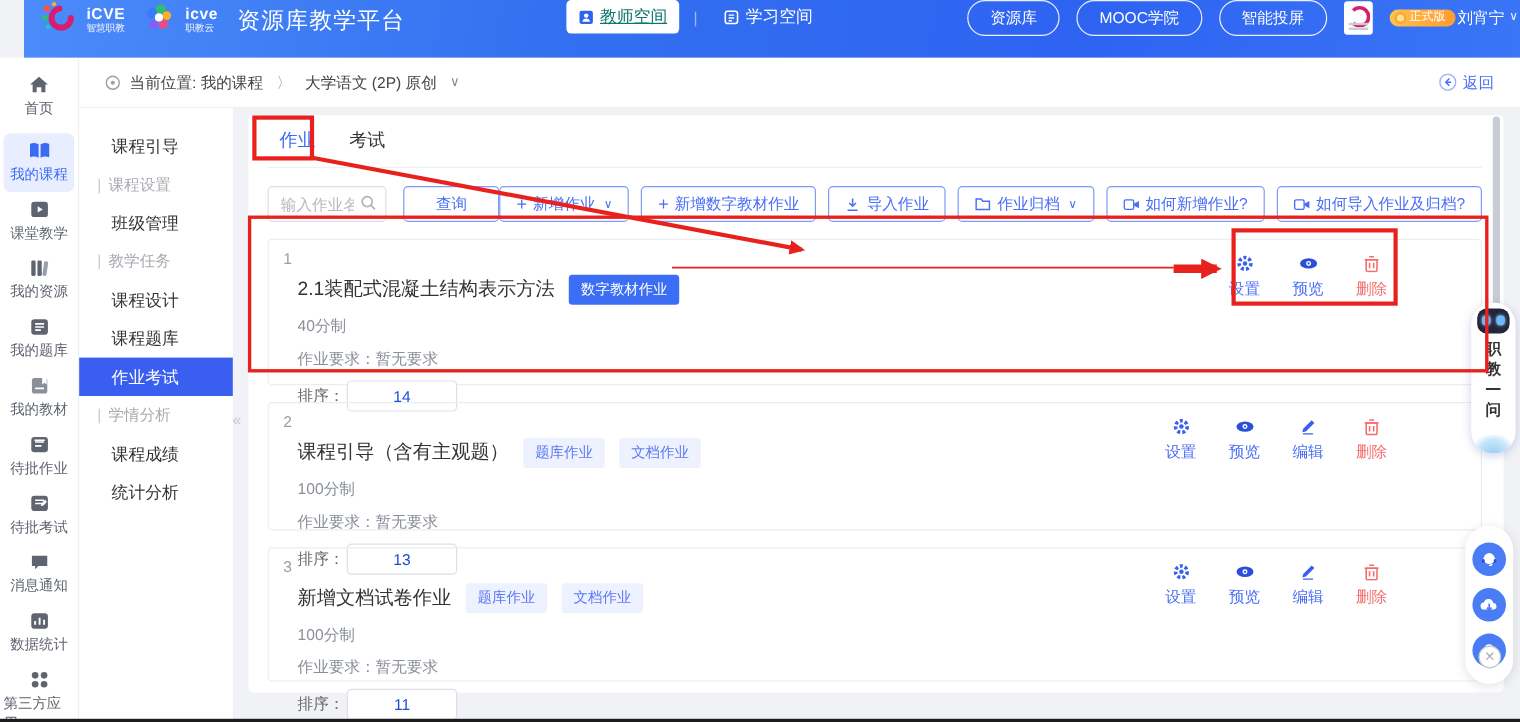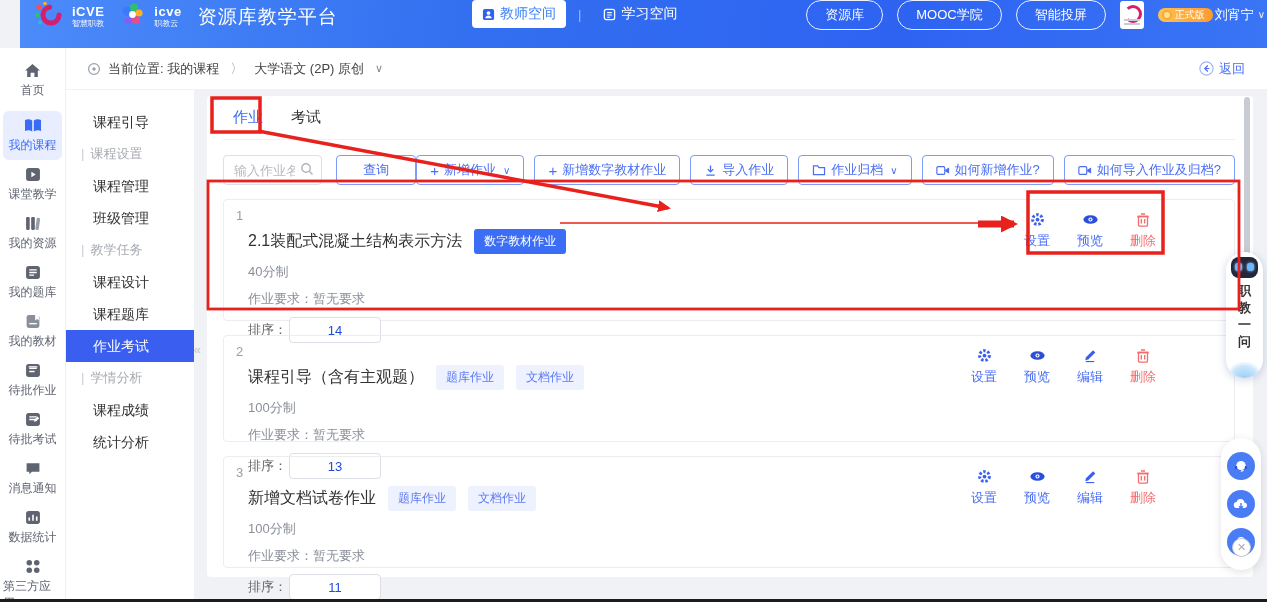--- a/index.html
+++ b/index.html
@@ -11,21 +11,21 @@
   .header { position:absolute; top:0; left:0; width:1261px; height:48px;
     background:linear-gradient(100deg,#4c8bfa 0%,#3370f0 35%,#2e63f2 70%,#3a76f6 100%);
     display:flex; align-items:flex-start; color:#fff; z-index:10;margin-left:20px; }
   .brand { display:flex; align-items:center; gap:8px; padding-left:14px; }
   .logo-txt { display:flex; flex-direction:column; line-height:1; }
   .logo-txt .t { font-weight:bold; font-size:13px; letter-spacing:.5px; }
   .logo-txt .b { font-size:8px; margin-top:2px; opacity:.95; }
   .app-title { font-size:19px; margin-left:8px; letter-spacing:1px; }
   .hnav { position:absolute; left:452px; display:flex; align-items:center; gap:12px; }
   .hnav-item { display:flex; align-items:center; gap:5px; font-size:14px; padding:5px 10px; border-radius:4px; cursor:pointer; }
-  .hnav-item.active { background:#fff; color:#3b82f6; }
+  .hnav-item.active { background:#fff; color:#0f766e;text-decoration:underline; }
   .hnav-div { opacity:.5; }
   .hright { margin-left:auto; display:flex; align-items:center; gap:14px; padding-right:16px; }
   .pill { border:1px solid rgba(255,255,255,.9); border-radius:15px; padding:5px 18px;
           font-size:13px; color:#fff; background:transparent; cursor:pointer; }
   .doc-ic { width:24px; height:28px; background:#fff; border-radius:3px; position:relative; }
   .doc-ic:before { content:""; position:absolute; left:4px; top:4px; width:12px; height:12px;
                    border:3px solid #d61e6f; border-radius:50%; border-left-color:transparent; }
   .doc-ic:after { content:""; position:absolute; left:4px; bottom:4px; width:16px; height:2px; background:#c9ccd4; box-shadow:0 -4px 0 #c9ccd4; }
   .usercol { display:flex; flex-direction:row; align-items:flex-start; gap:2px; line-height:1; }
   .ver-badge { display:flex; align-items:center; gap:3px; background:linear-gradient(90deg,#ffc14d,#ff9b2e);
@@ -299,21 +299,20 @@
       <circle cx="7.5" cy="7.5" r="6.6" fill="none" stroke="#9fb3f8" stroke-width="1.2"></circle>
       <path d="M8.8 4.5 5.8 7.5l3 3M5.8 7.5h4.5" stroke="#4a6ef5" stroke-width="1.2" fill="none"></path>
     </svg>
     <span>返回</span>
   </span>
 </div>
 
 <div class="sidebar">
   <div class="sb-item">课程引导</div>
   <div class="sb-section"><span class="bar">|</span><span>课程设置</span></div>
-  <div class="sb-item">课程管理</div>
   <div class="sb-item">班级管理</div>
   <div class="sb-section"><span class="bar">|</span><span>教学任务</span></div>
   <div class="sb-item">课程设计</div>
   <div class="sb-item">课程题库</div>
   <div class="sb-item active">作业考试</div>
   <div class="sb-section"><span class="bar">|</span><span>学情分析</span></div>
   <div class="sb-item">课程成绩</div>
   <div class="sb-item">统计分析</div>
   <span class="sb-collapse">«</span>
 </div>

